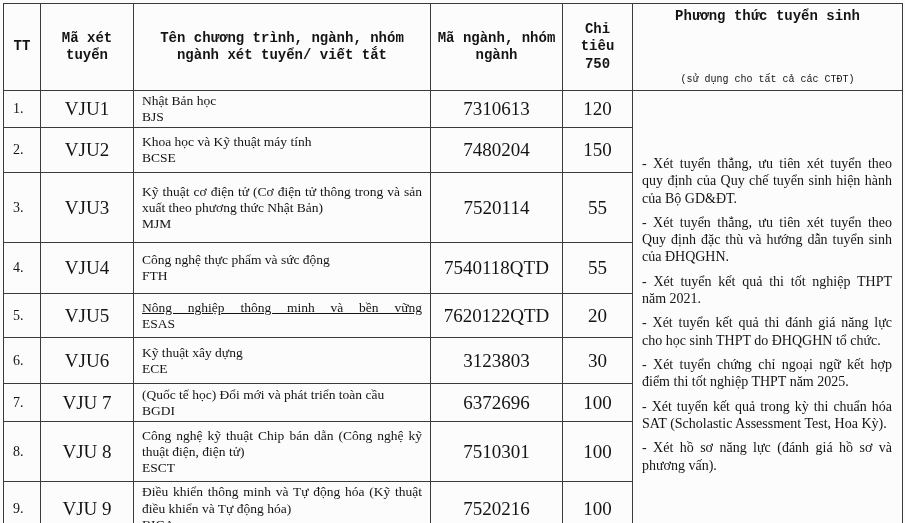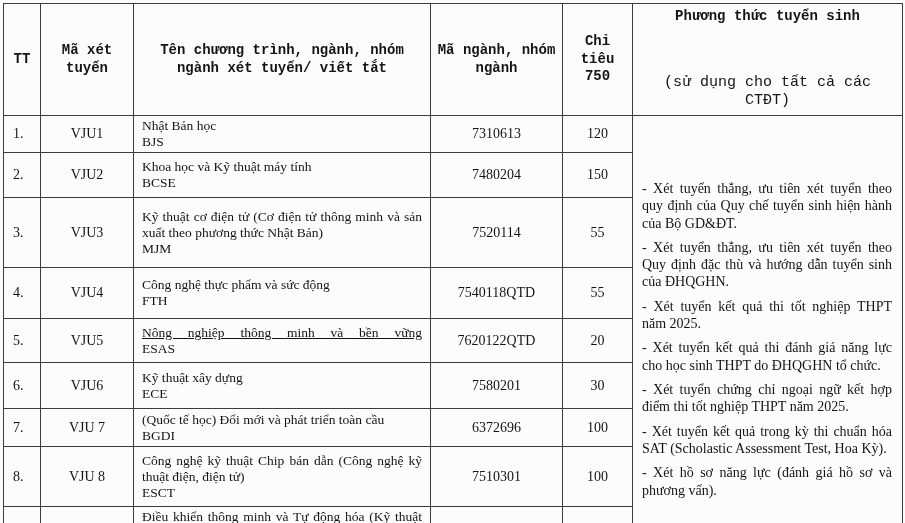--- a/index.html
+++ b/index.html
@@ -35,33 +35,33 @@
     font-size: 14px;
     font-weight: bold;
     text-align: center;
     vertical-align: middle;
     line-height: 1.25;
     padding: 4px 4px;
   }
   .th-sub {
     display: block;
     font-weight: normal;
-    font-size: 15px;
+    font-size: 10px;
     margin-top: 48px;
   }
   td.tt-cell {
     text-align: left;
     vertical-align: middle;
     font-size: 14px;
     padding-left: 9px;
   }
   td.code-cell, td.major-cell, td.quota-cell {
     text-align: center;
     vertical-align: middle;
-    font-size: 14px;
+    font-size: 19px;
   }
   td.name-cell {
     vertical-align: middle;
     font-size: 13.5px;
     line-height: 1.2;
     padding: 2px 8px;
     margin-top: 12px;
   }
   .prog-line { text-align: justify; }
   
@@ -123,42 +123,42 @@
       <td class="code-cell">VJU1</td>
       <td class="name-cell">
         <div class="prog-line">Nhật Bản học</div>
         <div class="prog-abbr">BJS</div>
       </td>
       <td class="major-cell">7310613</td>
       <td class="quota-cell">120</td>
       <td class="methods-cell" rowspan="9">
         <p>- Xét tuyển thẳng, ưu tiên xét tuyển theo quy định của Quy chế tuyển sinh hiện hành của Bộ GD&amp;ĐT.</p>
         <p>- Xét tuyển thẳng, ưu tiên xét tuyển theo Quy định đặc thù và hướng dẫn tuyển sinh của ĐHQGHN.</p>
-        <p>- Xét tuyển kết quả thi tốt nghiệp THPT năm 2025.</p>
+        <p>- Xét tuyển kết quả thi tốt nghiệp THPT năm 2021.</p>
         <p>- Xét tuyển kết quả thi đánh giá năng lực cho học sinh THPT do ĐHQGHN tổ chức.</p>
         <p>- Xét tuyển chứng chỉ ngoại ngữ kết hợp điểm thi tốt nghiệp THPT năm 2025.</p>
         <p>- Xét tuyển kết quả trong kỳ thi chuẩn hóa SAT (Scholastic Assessment Test, Hoa Kỳ).</p>
         <p>- Xét hồ sơ năng lực (đánh giá hồ sơ và phương vấn).</p>
       </td>
     </tr>
     <tr class="r2">
       <td class="tt-cell">2.</td>
       <td class="code-cell">VJU2</td>
       <td class="name-cell">
         <div class="prog-line">Khoa học và Kỹ thuật máy tính</div>
         <div class="prog-abbr">BCSE</div>
       </td>
       <td class="major-cell">7480204</td>
       <td class="quota-cell">150</td>
     </tr>
     <tr class="r3">
       <td class="tt-cell">3.</td>
       <td class="code-cell">VJU3</td>
       <td class="name-cell">
-        <div class="prog-line">Kỹ thuật cơ điện tử (Cơ điện tử thông minh và sản xuất theo phương thức Nhật Bản)</div>
+        <div class="prog-line">Kỹ thuật cơ điện tử (Cơ điện tử thông trong và sản xuất theo phương thức Nhật Bản)</div>
         <div class="prog-abbr">MJM</div>
       </td>
       <td class="major-cell">7520114</td>
       <td class="quota-cell">55</td>
     </tr>
     <tr class="r4">
       <td class="tt-cell">4.</td>
       <td class="code-cell">VJU4</td>
       <td class="name-cell">
         <div class="prog-line">Công nghệ thực phẩm và sức động</div>
@@ -177,21 +177,21 @@
       <td class="major-cell">7620122QTD</td>
       <td class="quota-cell">20</td>
     </tr>
     <tr class="r6">
       <td class="tt-cell">6.</td>
       <td class="code-cell">VJU6</td>
       <td class="name-cell">
         <div class="prog-line">Kỹ thuật xây dựng</div>
         <div class="prog-abbr">ECE</div>
       </td>
-      <td class="major-cell">7580201</td>
+      <td class="major-cell">3123803</td>
       <td class="quota-cell">30</td>
     </tr>
     <tr class="r7">
       <td class="tt-cell">7.</td>
       <td class="code-cell">VJU 7</td>
       <td class="name-cell">
         <div class="prog-line">(Quốc tế học) Đổi mới và phát triển toàn cầu</div>
         <div class="prog-abbr">BGDI</div>
       </td>
       <td class="major-cell">6372696</td>

